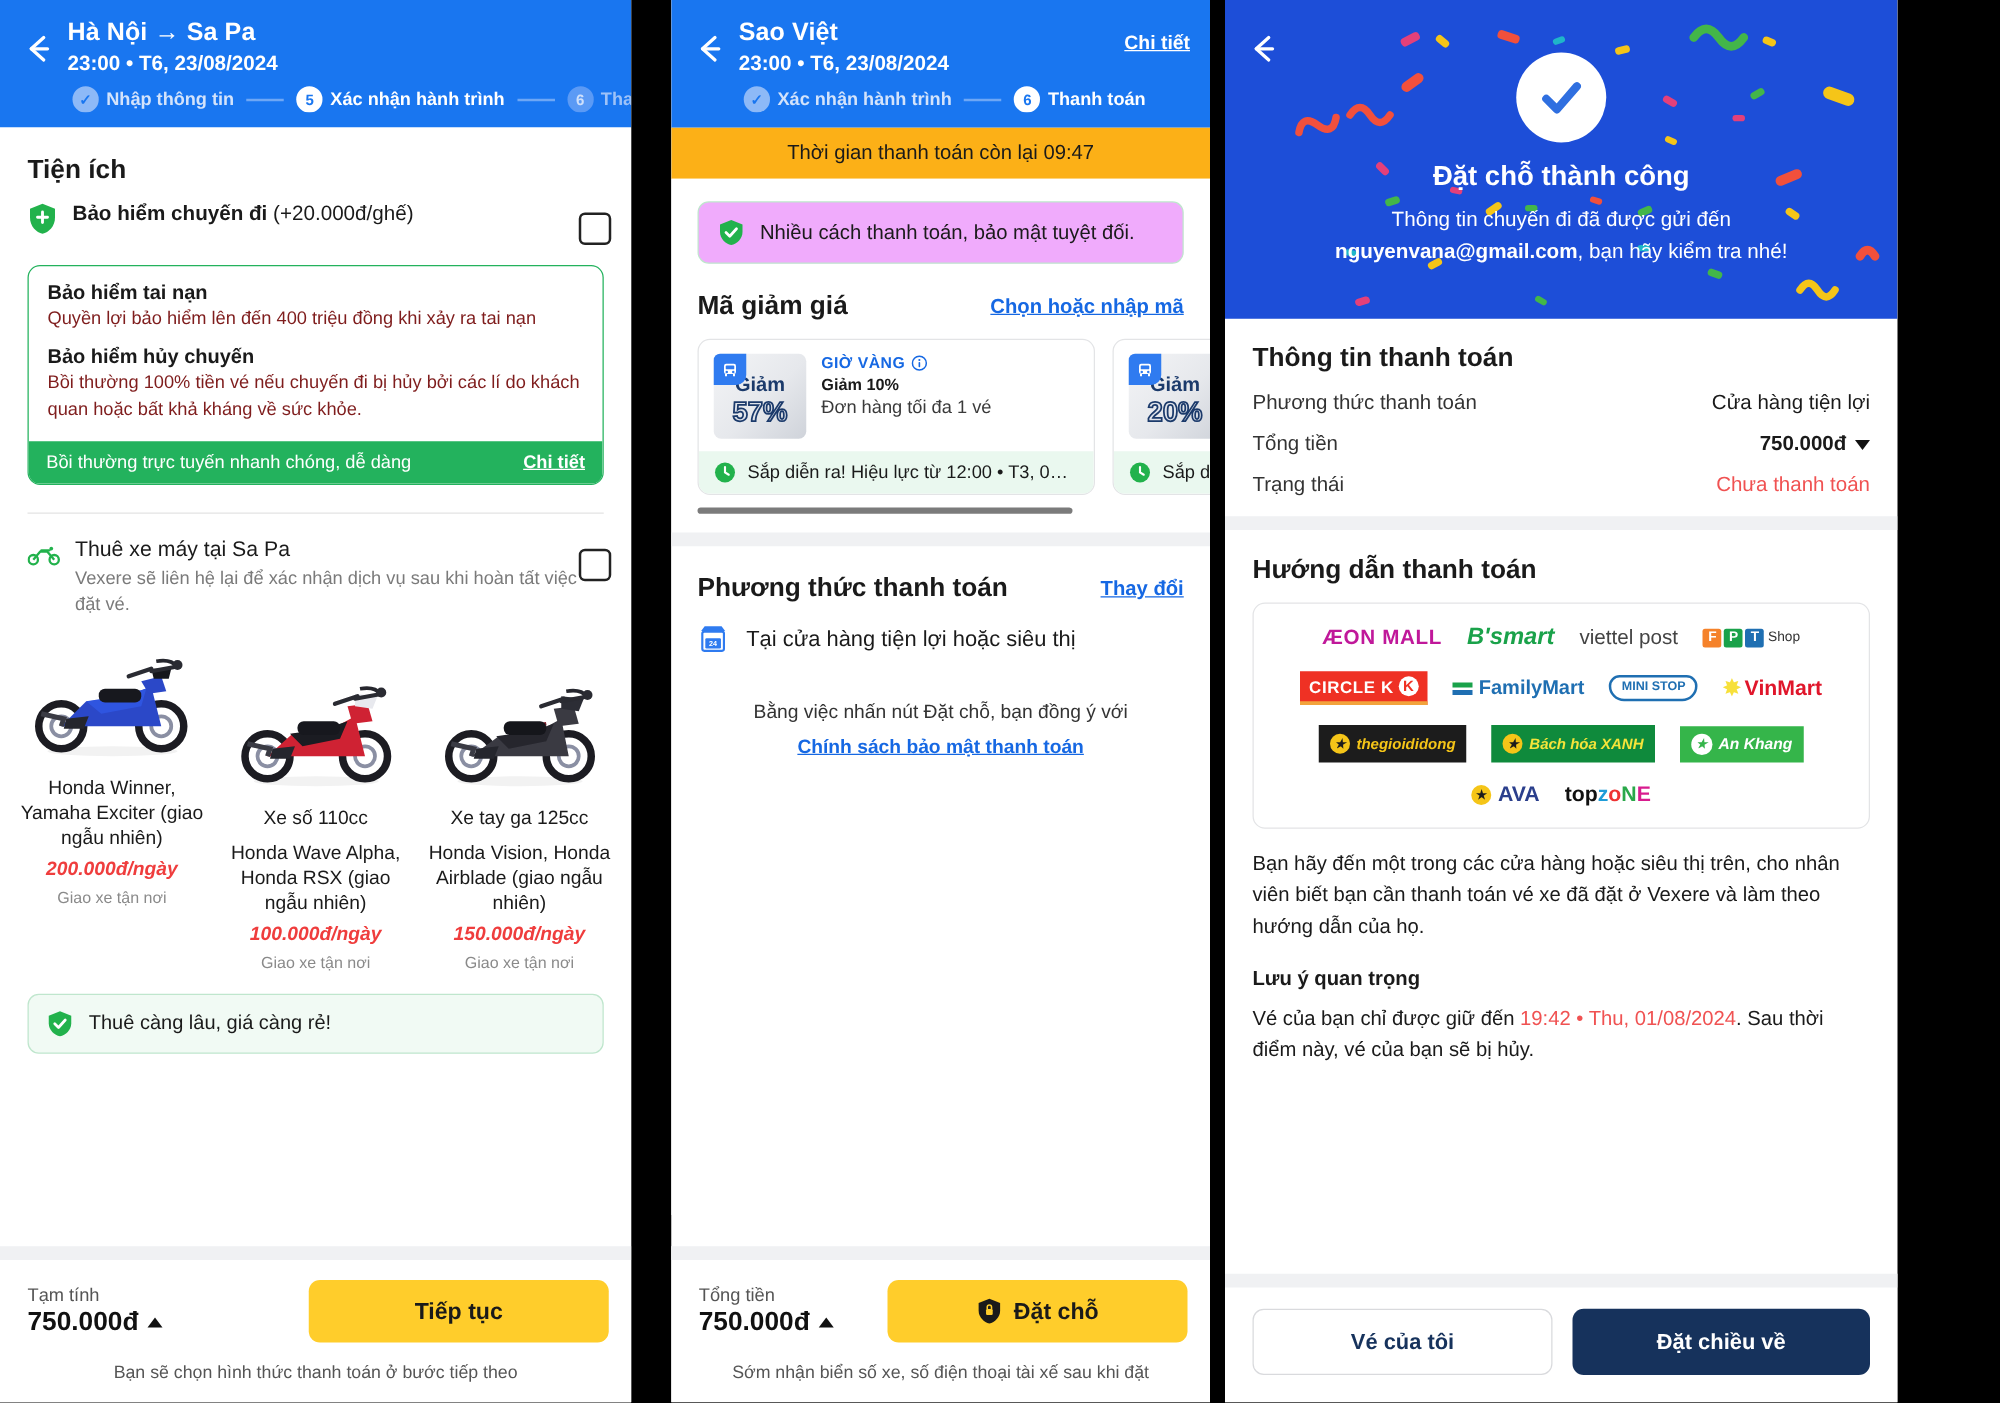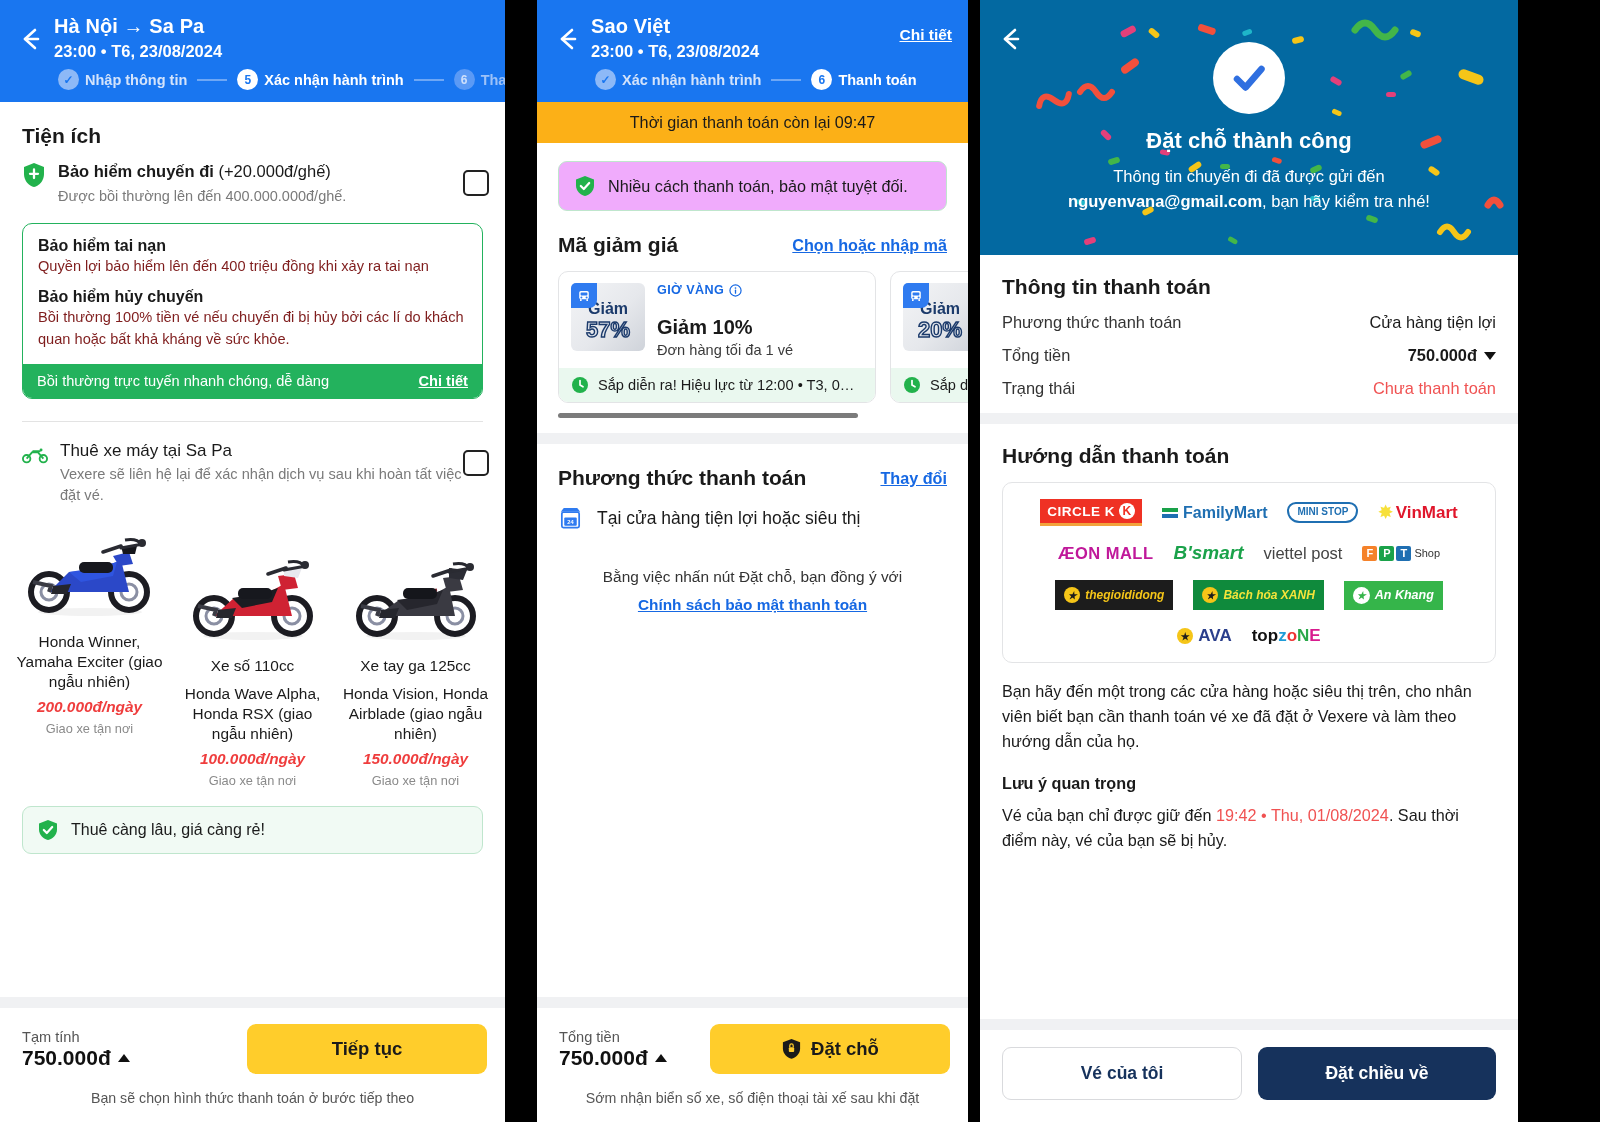--- a/index.html
+++ b/index.html
@@ -114,33 +114,33 @@
   .voucher { width: 318px; flex: none; border: 1.3px solid #e3e4e6; border-radius: 10px; overflow: hidden; background: #fff; }
   .v-top { display: flex; padding: 11px 12px 10px 12px; gap: 12px; }
   .v-badge { width: 74px; height: 68px; flex: none; border-radius: 6px; position: relative;
     background: linear-gradient(135deg,#f3f4f6 0%,#e6e8ec 55%,#cfd3da 100%);
     display: flex; flex-direction: column; align-items: center; justify-content: center; }
   .v-badge .corner { position: absolute; left: 0; top: 0; width: 26px; height: 25px; background: #2f7bf0; border-radius: 5px 0 8px 0; display: flex; align-items: center; justify-content: center; }
   .v-badge .g1 { font-size: 16px; font-weight: bold; color: #1b3a6b; line-height: 1; margin-top: 8px; }
   .v-badge .g2 { font-size: 22px; font-weight: bold; color: #dfe3ea; line-height: 1; margin-top: 2px; -webkit-text-stroke: 1.4px #1b3a6b; }
   .v-info { min-width: 0; }
   .v-kicker { font-size: 12.6px; font-weight: bold; color: #1668e3; letter-spacing: .4px; display: flex; align-items: center; gap: 5px; }
-  .v-main { font-size: 20px; font-weight: bold; color: #1a1a1a; margin-top: 19px; }
+  .v-main { font-size: 13px; font-weight: bold; color: #1a1a1a; margin-top: 3px; }
   .v-sub { font-size: 14.6px; color: #3a3a3a; margin-top: 3px; white-space: nowrap; }
   .v-foot { background: #eaf8ef; padding: 8px 12px; display: flex; align-items: center; gap: 9px; font-size: 14.6px; color: #1a1a1a; white-space: nowrap; overflow: hidden; }
   .vscroll { margin: 10px 0 0 21px; width: 300px; height: 5px; border-radius: 3px; background: #7b7b7b; }
 
   .sep-band { height: 11px; background: #f0f1f3; margin-top: 15px; }
   .pm-row { display: flex; align-items: center; gap: 14px; padding: 16px 21px 0 21px; }
   .pm-row .t { font-size: 17.5px; color: #1a1a1a; }
   .agree { text-align: center; font-size: 15.4px; color: #333; padding: 34px 30px 0 30px; line-height: 1.6; }
   .agree a { color: #1668e3; text-decoration: underline; font-weight: bold; display: block; margin-top: 3px; cursor: pointer; }
 
   
-  .succ { background: #0369a1; position: relative; height: 255px; overflow: hidden; }
+  .succ { background: #1d4ed8; position: relative; height: 255px; overflow: hidden; }
   .succ .back-arrow { position: absolute; left: 14px; top: 14px; z-index: 3; }
   .succ-inner { position: relative; z-index: 2; padding-top: 42px; text-align: center; color: #fff; }
   .check-circle { width: 72px; height: 72px; border-radius: 50%; background: #fff; margin: 0 auto; display: flex; align-items: center; justify-content: center; }
   .succ-title { font-size: 22px; font-weight: bold; margin-top: 14px; }
   .succ-sub { font-size: 16.5px; margin-top: 10px; line-height: 1.5; }
   .succ-sub b { font-weight: bold; }
   .confetti { position: absolute; inset: 0; z-index: 1; }
 
   .p3sec { padding: 20px 22px 0 22px; }
   .p3sec h3 { font-size: 21px; font-weight: bold; color: #1a1a1a; }
@@ -237,21 +237,20 @@
           <svg width="24" height="26" viewBox="0 0 24 26">
               <path d="M12 1 L22 5 V12 C22 19 17 24 12 25 C7 24 2 19 2 12 V5 Z" fill="#22b24c"></path>
               <path d="M12 7.5 V16 M8 11.8 H16" stroke="#fff" stroke-width="2.3" stroke-linecap="round"></path>
             </svg>
         </div>
         <div class="ins-texts">
           <div class="ins-title">
             <b>Bảo hiểm chuyến đi</b>
             <span>(+20.000đ/ghế)</span>
           </div>
-          <div class="ins-sub">Được bồi thường lên đến 400.000.000đ/ghế.</div>
         </div>
         <div class="chk"></div>
       </div>
 
       <div class="green-card">
         <div class="gc-body">
           <div class="gc-h">Bảo hiểm tai nạn</div>
           <div class="gc-p">Quyền lợi bảo hiểm lên đến 400 triệu đồng khi xảy ra tai nạn</div>
           <div class="gc-gap"></div>
           <div class="gc-h">Bảo hiểm hủy chuyến</div>
@@ -643,51 +642,51 @@
     </div>
 
     <div class="sep-band"></div>
 
     <div class="p3sec">
       <h3>Hướng dẫn thanh toán</h3>
     </div>
 
     <div class="logos-card">
       <div class="logo-row">
+        <span class="lg-aeon">ÆON MALL</span>
+        <span class="lg-bsmart">B'smart</span>
+        <span class="lg-viettel"><span>viettel post</span></span>
+        <span class="lg-fpt">
+            <span class="b">
+              <i style="background:#f5822a">F</i>
+              <i style="background:#1aa24a">P</i>
+              <i style="background:#1f6fb2">T</i>
+            </span>
+            <span class="sh">Shop</span>
+          </span>
+      </div>
+      <div class="logo-row">
         <span class="lg-circlek">
             <span>CIRCLE K</span>
             <span class="k">K</span>
           </span>
         <span class="lg-family">
             <span class="bars">
               <i style="background:#1aa24a"></i>
               <i style="background:#1f6fb2"></i>
             </span>
             <span>FamilyMart</span>
           </span>
         <span class="lg-ministop">MINI STOP</span>
         <span class="lg-vinmart">
             <span class="star">✸</span>
             <span>VinMart</span>
           </span>
       </div>
       <div class="logo-row">
-        <span class="lg-aeon">ÆON MALL</span>
-        <span class="lg-bsmart">B'smart</span>
-        <span class="lg-viettel"><span>viettel post</span></span>
-        <span class="lg-fpt">
-            <span class="b">
-              <i style="background:#f5822a">F</i>
-              <i style="background:#1aa24a">P</i>
-              <i style="background:#1f6fb2">T</i>
-            </span>
-            <span class="sh">Shop</span>
-          </span>
-      </div>
-      <div class="logo-row">
         <span class="lg-tgdd">
             <span class="dot-y">★</span>
             <span>thegioididong</span>
           </span>
         <span class="lg-bhx">
             <span class="dot-y">★</span>
             <span>Bách hóa XANH</span>
           </span>
         <span class="lg-ankhang">
             <span class="dot-w">★</span>

